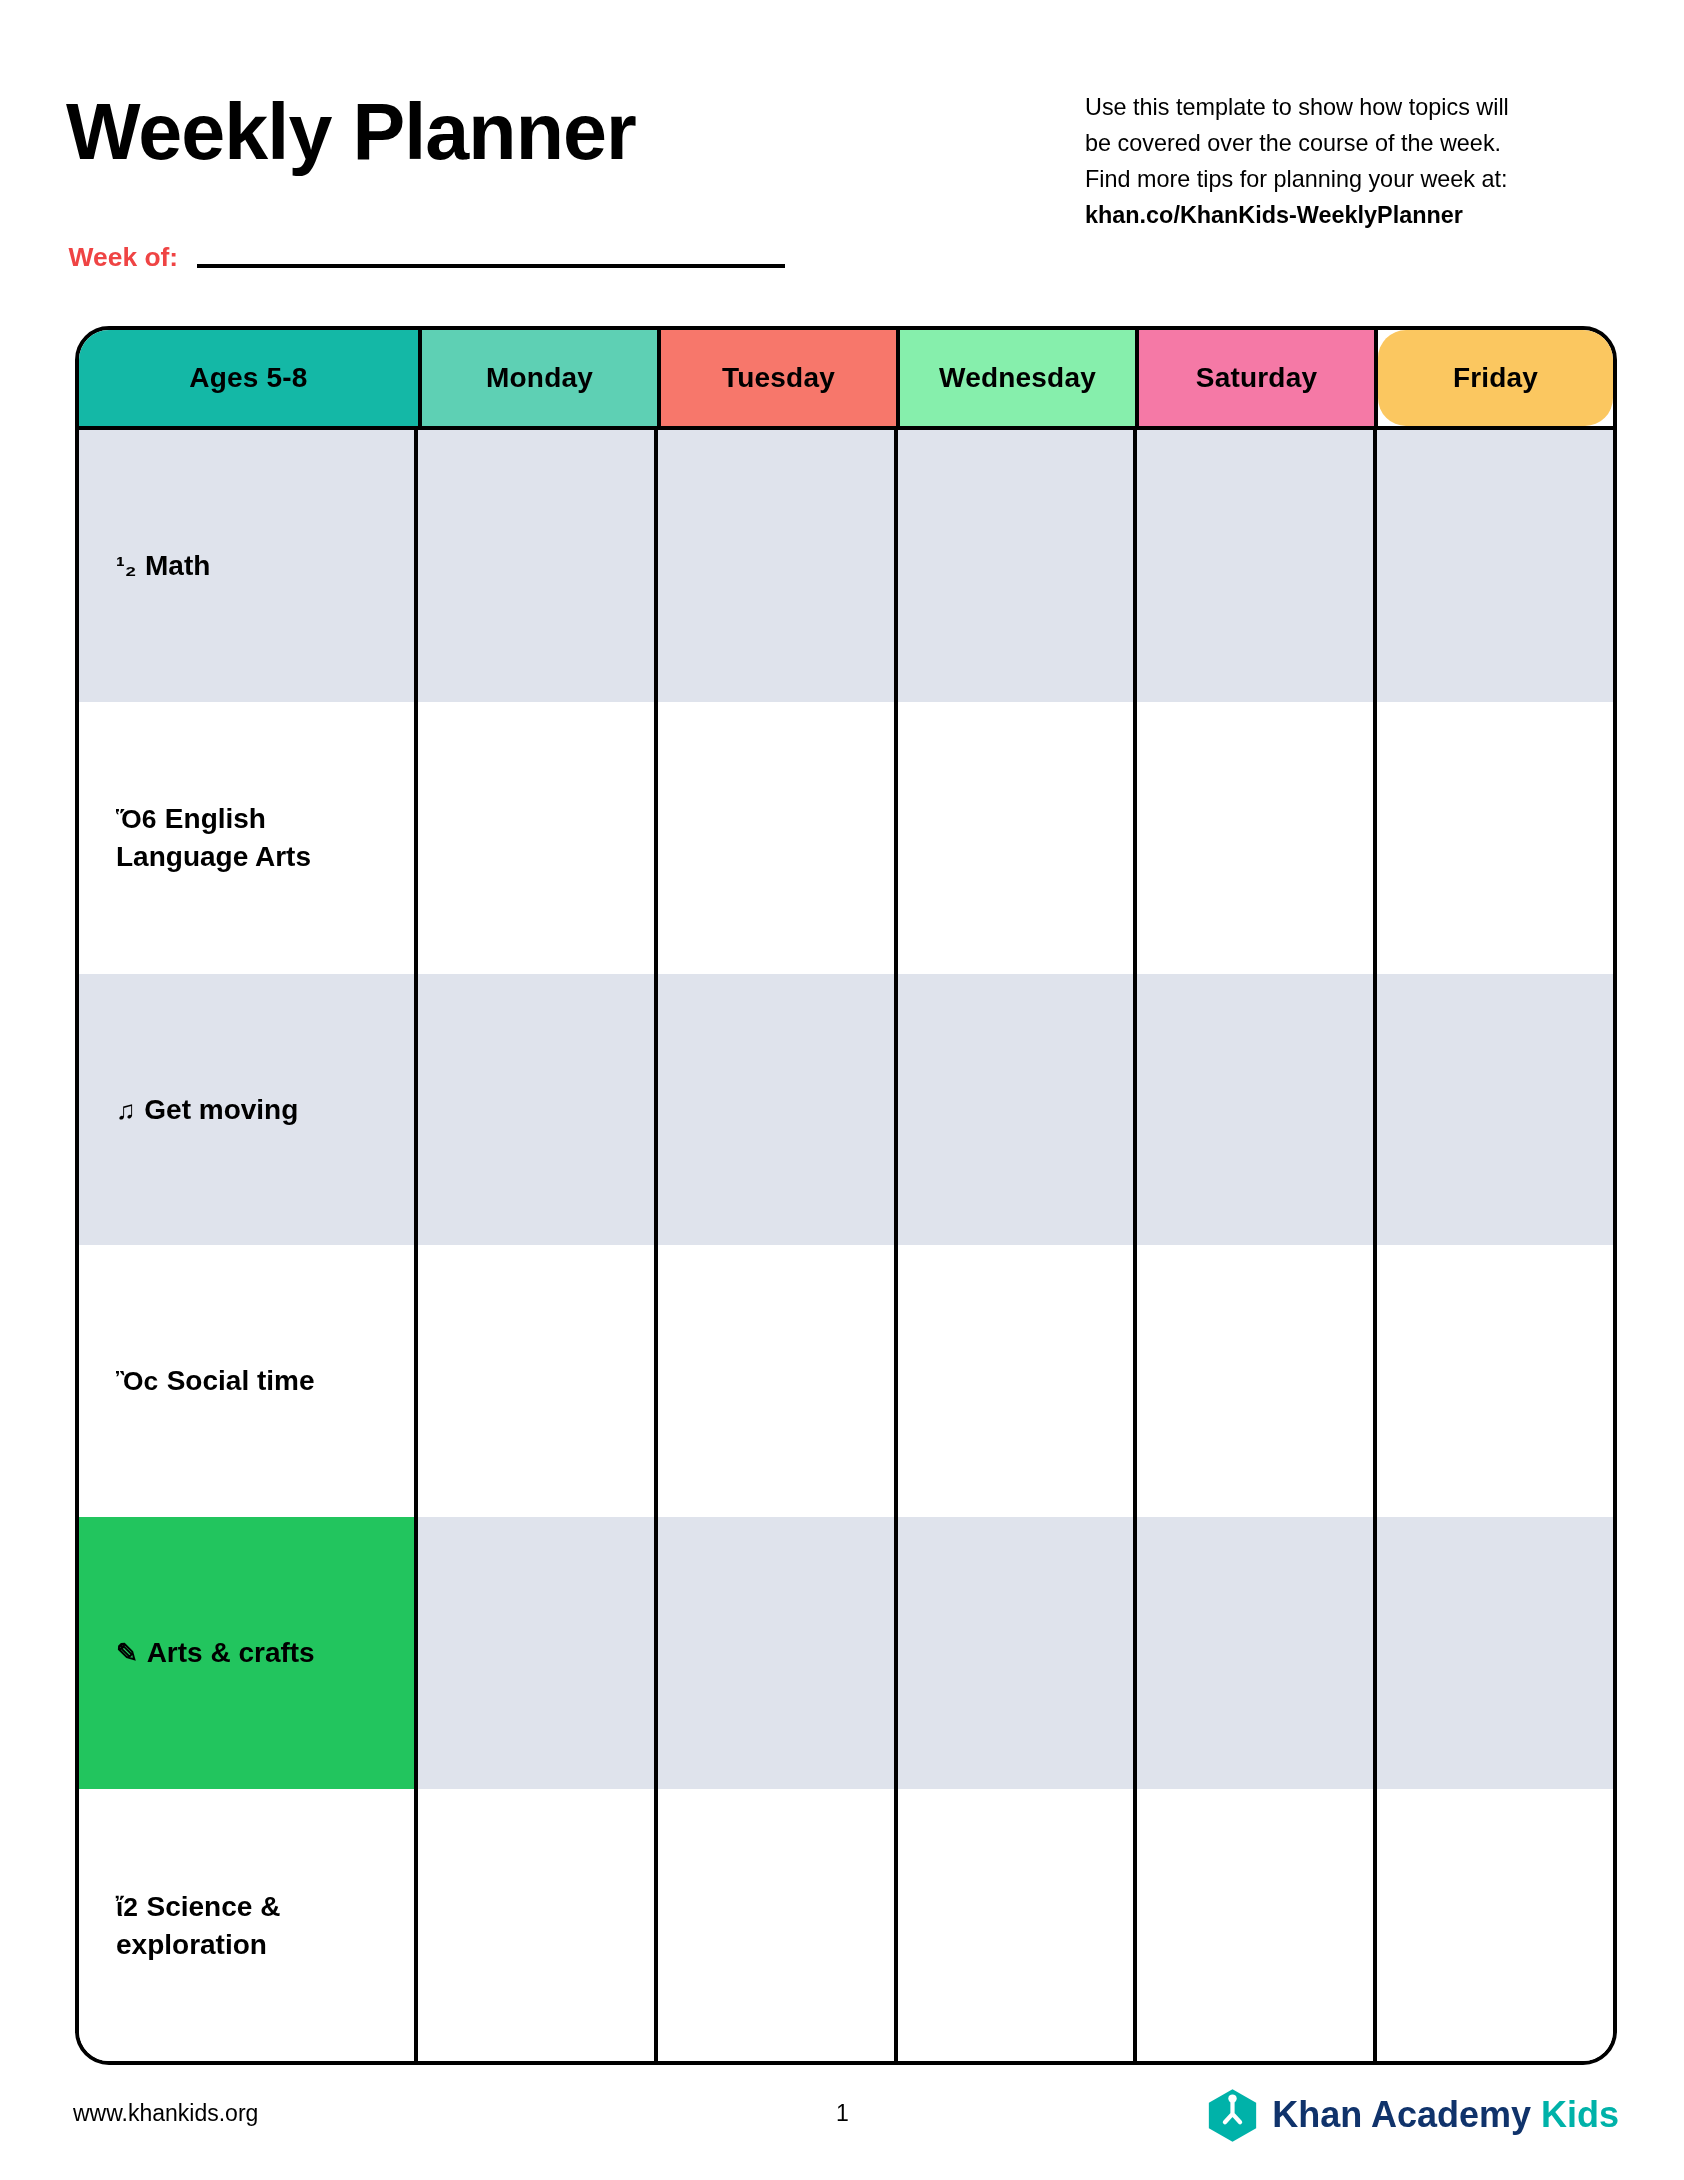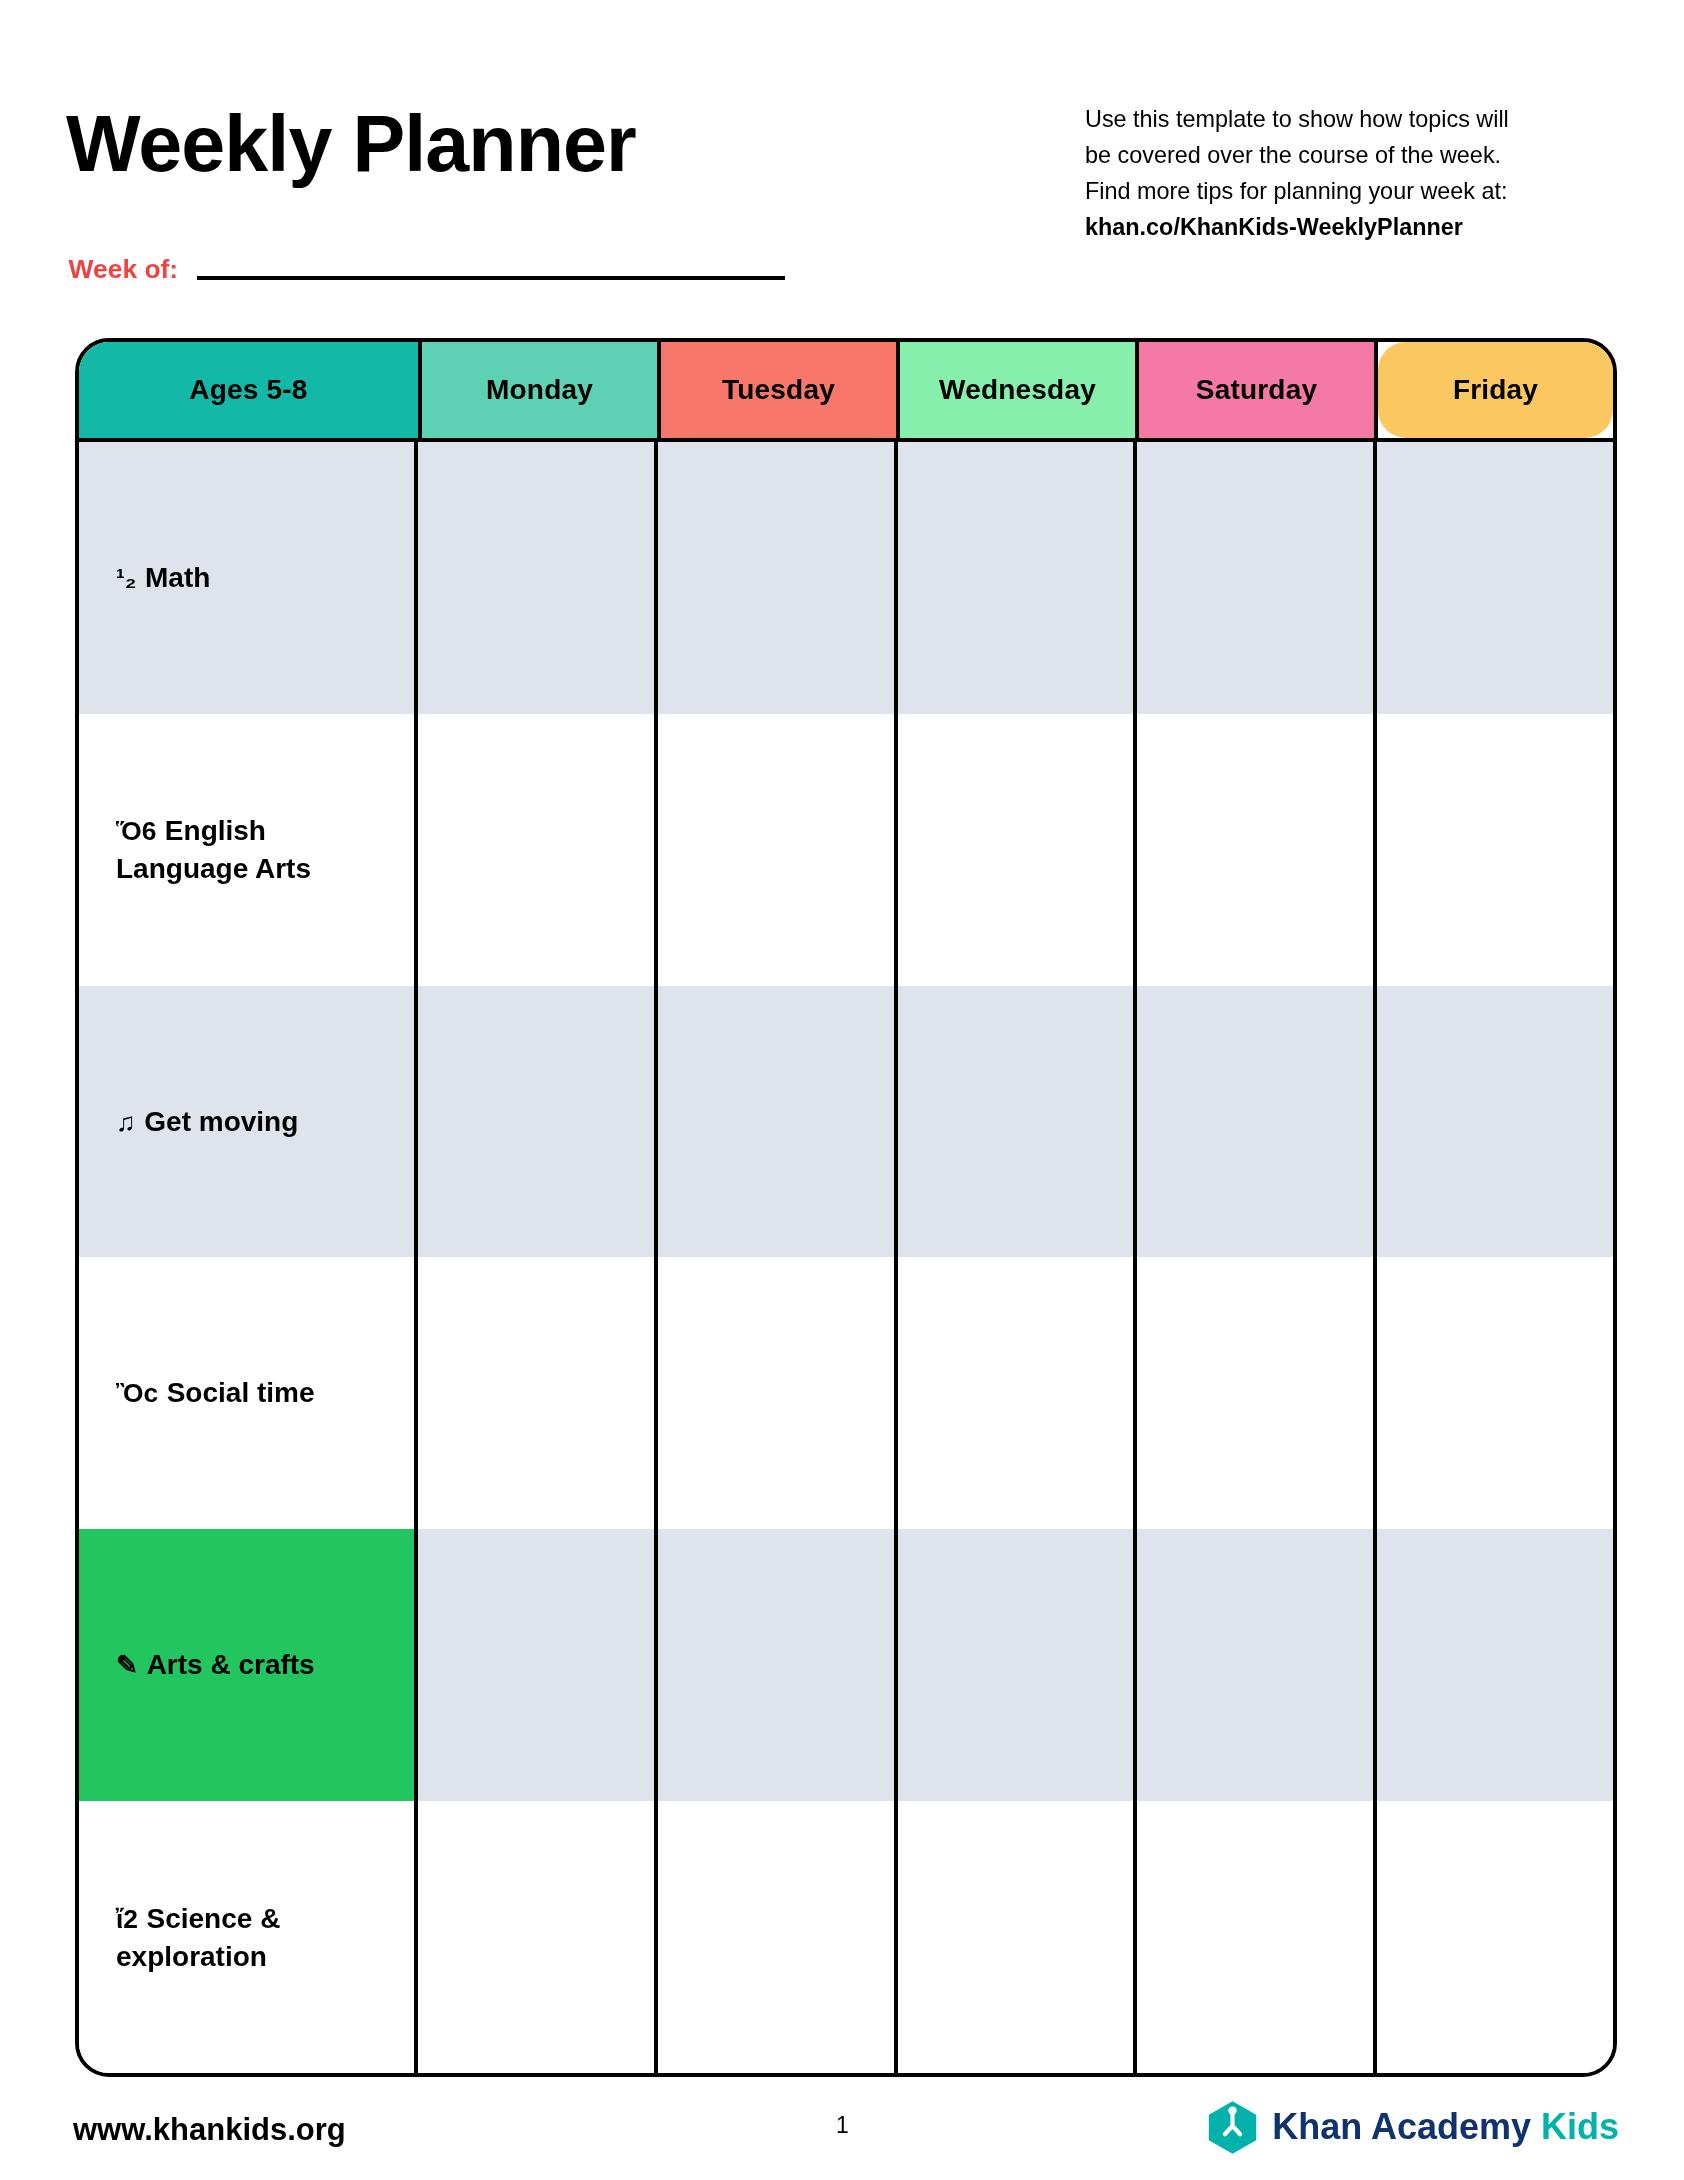--- a/index.html
+++ b/index.html
@@ -11,21 +11,21 @@
     width: 1685px;
     height: 2181px;
     font-family: "Liberation Sans", sans-serif;
     color: #14161a;
     position: relative;
     overflow: hidden;
   }
 
   .page {
     position: absolute;
-    left: 0; top: 16px;
+    left: 0; top: 4px;
     width: 1685px;
     height: 1528px;
     background: #ffffff;
   }
 
   
   .header {
     position: absolute;
     left: 66px;
     top: 53px;
@@ -183,22 +183,22 @@
     position: absolute;
     left: 0;
     top: 2089px;
     width: 1685px;
     height: 60px;
   }
   .footer-url {
     position: absolute;
     left: 73px;
     top: 6.8px;
-    font-size: 31px;
-    font-weight: 700;
+    font-size: 23px;
+    font-weight: 400;
     color: #000000;
   }
   .footer-page {
     position: absolute;
     left: 0;
     top: 6.8px;
     width: 1685px;
     text-align: center;
     font-size: 23px;
     color: #000000;

